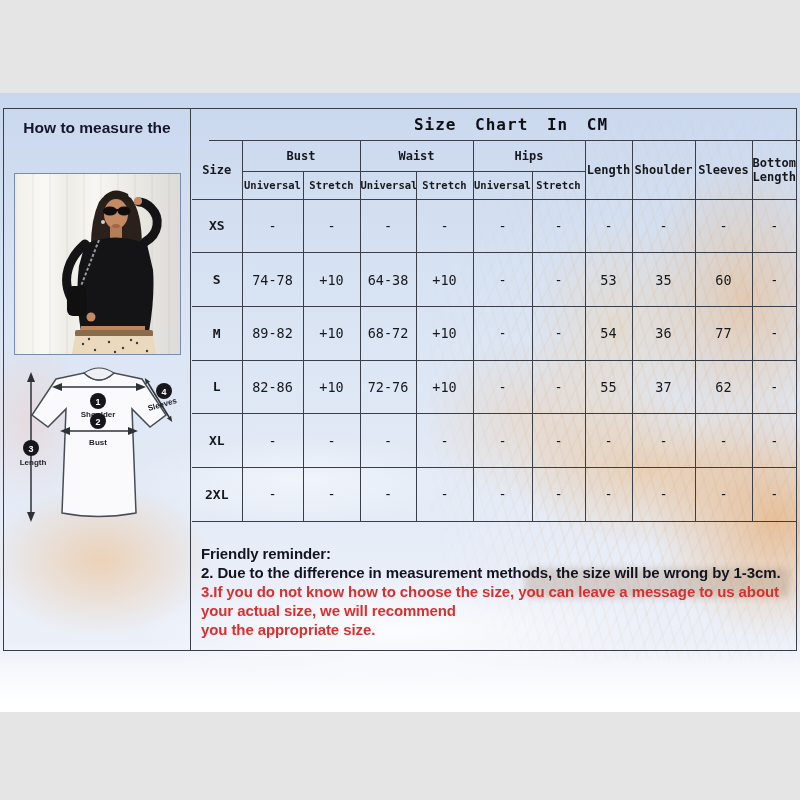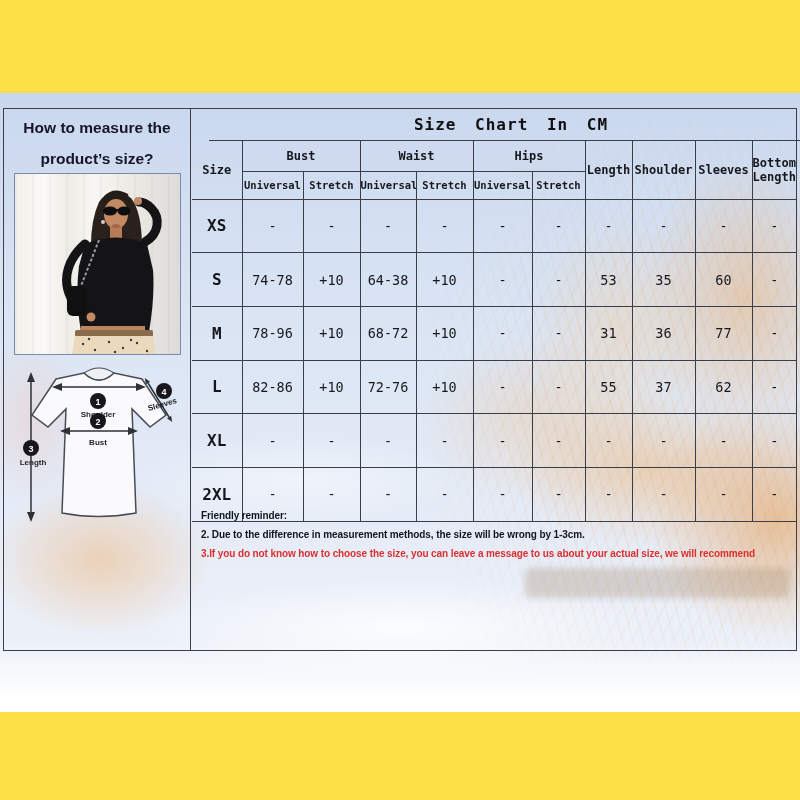--- a/index.html
+++ b/index.html
@@ -1,18 +1,18 @@
 <!DOCTYPE html>
 <html><head>
 <meta charset="utf-8">
 <style>
   * { margin:0; padding:0; box-sizing:border-box; }
   html,body { background:#fff; }
   .canvas {
-    position:relative; width:800px; height:800px; background:#fde047;
+    position:relative; width:800px; height:800px; background:#e5e5e5;
     font-family:"Liberation Sans", sans-serif; overflow:hidden;
   }
   
   .scene {
     position:absolute; left:0; top:93px; width:800px; height:607px; z-index:1;
     background:
       radial-gradient(160px 110px at 100px 467px, rgba(238,186,130,.55), transparent 70%),
       radial-gradient(80px 120px at 30px 327px,  rgba(236,205,200,.5),  transparent 70%),
       radial-gradient(130px 160px at 620px 237px, rgba(240,205,160,.4),  transparent 70%),
       radial-gradient(150px 200px at 745px 207px, rgba(235,178,118,.5),  transparent 70%),
@@ -75,28 +75,28 @@
     font-family:"DejaVu Sans Mono", monospace; color:#17181d;
   }
   .size-table th, .size-table td {
     border:1px solid #3a3e48; text-align:center; vertical-align:middle;
     background:transparent; overflow:hidden;
   }
   .size-table thead tr.group-row th { height:30px; font-size:12px; font-weight:bold; }
   .size-table thead tr.sub-row th   { height:28px; font-size:10.5px; font-weight:bold; }
   .size-table thead th.tall { font-size:12px; font-weight:bold; }
   .size-table tbody td { height:53.7px; font-size:13.5px; }
-  .size-table tbody td.size-cell { font-size:16px; font-weight:bold; }
+  .size-table tbody td.size-cell { font-size:13px; font-weight:bold; }
   .size-table .outer-edge-l { border-left:none; }
   .size-table .outer-edge-r { border-right:none;margin-left:38px; }
   .size-table thead tr.group-row th { border-top:none; }
   
   .reminder {
-    position:absolute; left:0; top:392px; width:604px; height:129px;
-    padding:5px 9px 0 9px; font-weight:bold; font-size:10px;
+    position:absolute; left:0; top:430px; width:604px; height:129px;
+    padding:5px 9px 0 9px; font-weight:bold; font-size:15px;
     color:#141420; line-height:19px; letter-spacing:-0.1px;
   }
   .reminder .red { color:#da2f2f; }
   
   .diagram text { font-family:"Liberation Sans", sans-serif; }
   .d-label { font-size:8px; font-weight:bold; fill:#1d2026; }
   .d-num   { font-size:9px; font-weight:bold; fill:#ffffff; }
 </style>
 </head>
 <body>
@@ -106,21 +106,20 @@
   <div class="scene"></div>
   <div class="branches"></div>
   <div class="village"></div>
   <div class="scene-fade"></div>
 
   <div class="frame">
 
     <div class="left-panel">
       <div class="panel-heading">
         <div>How to measure the</div>
-        <div>product’s size?</div>
       </div>
 
       <div class="photo">
         <svg width="165" height="180" viewBox="0 0 165 180">
 
           <path d="M80,120 Q70,58 84,28 Q96,10 116,24 Q130,42 126,92 Q124,122 128,152 L76,152 Q80,135 80,120 Z" fill="#2b211c"></path>
 
           <ellipse cx="101" cy="40" rx="12" ry="15" fill="#c38a63"></ellipse>
           <rect x="95" y="52" width="12" height="12" fill="#b57c58"></rect>
           <path d="M88,29 Q101,20 115,29 L113,20 Q99,12 89,22 Z" fill="#241c16"></path>
@@ -267,27 +266,27 @@
             <td>+10</td>
             <td>-</td>
             <td>-</td>
             <td>53</td>
             <td>35</td>
             <td>60</td>
             <td class="outer-edge-r">-</td>
           </tr>
           <tr>
             <td class="size-cell outer-edge-l">M</td>
-            <td>78-96</td>
+            <td>89-82</td>
             <td>+10</td>
             <td>68-72</td>
             <td>+10</td>
             <td>-</td>
             <td>-</td>
-            <td>31</td>
+            <td>54</td>
             <td>36</td>
             <td>77</td>
             <td class="outer-edge-r">-</td>
           </tr>
           <tr>
             <td class="size-cell outer-edge-l">L</td>
             <td>82-86</td>
             <td>+10</td>
             <td>72-76</td>
             <td>+10</td>
@@ -324,16 +323,17 @@
             <td>-</td>
             <td class="outer-edge-r">-</td>
           </tr>
         </tbody>
       </table>
 
       <div class="reminder">
         <div>Friendly reminder:</div>
         <div>2. Due to the difference in measurement methods, the size will be wrong by 1-3cm.</div>
         <div class="red">3.If you do not know how to choose the size, you can leave a message to us about your actual size, we will recommend</div>
+        <div class="red">you the appropriate size.</div>
       </div>
     </div>
   </div>
 </div>
 
 </body></html>

